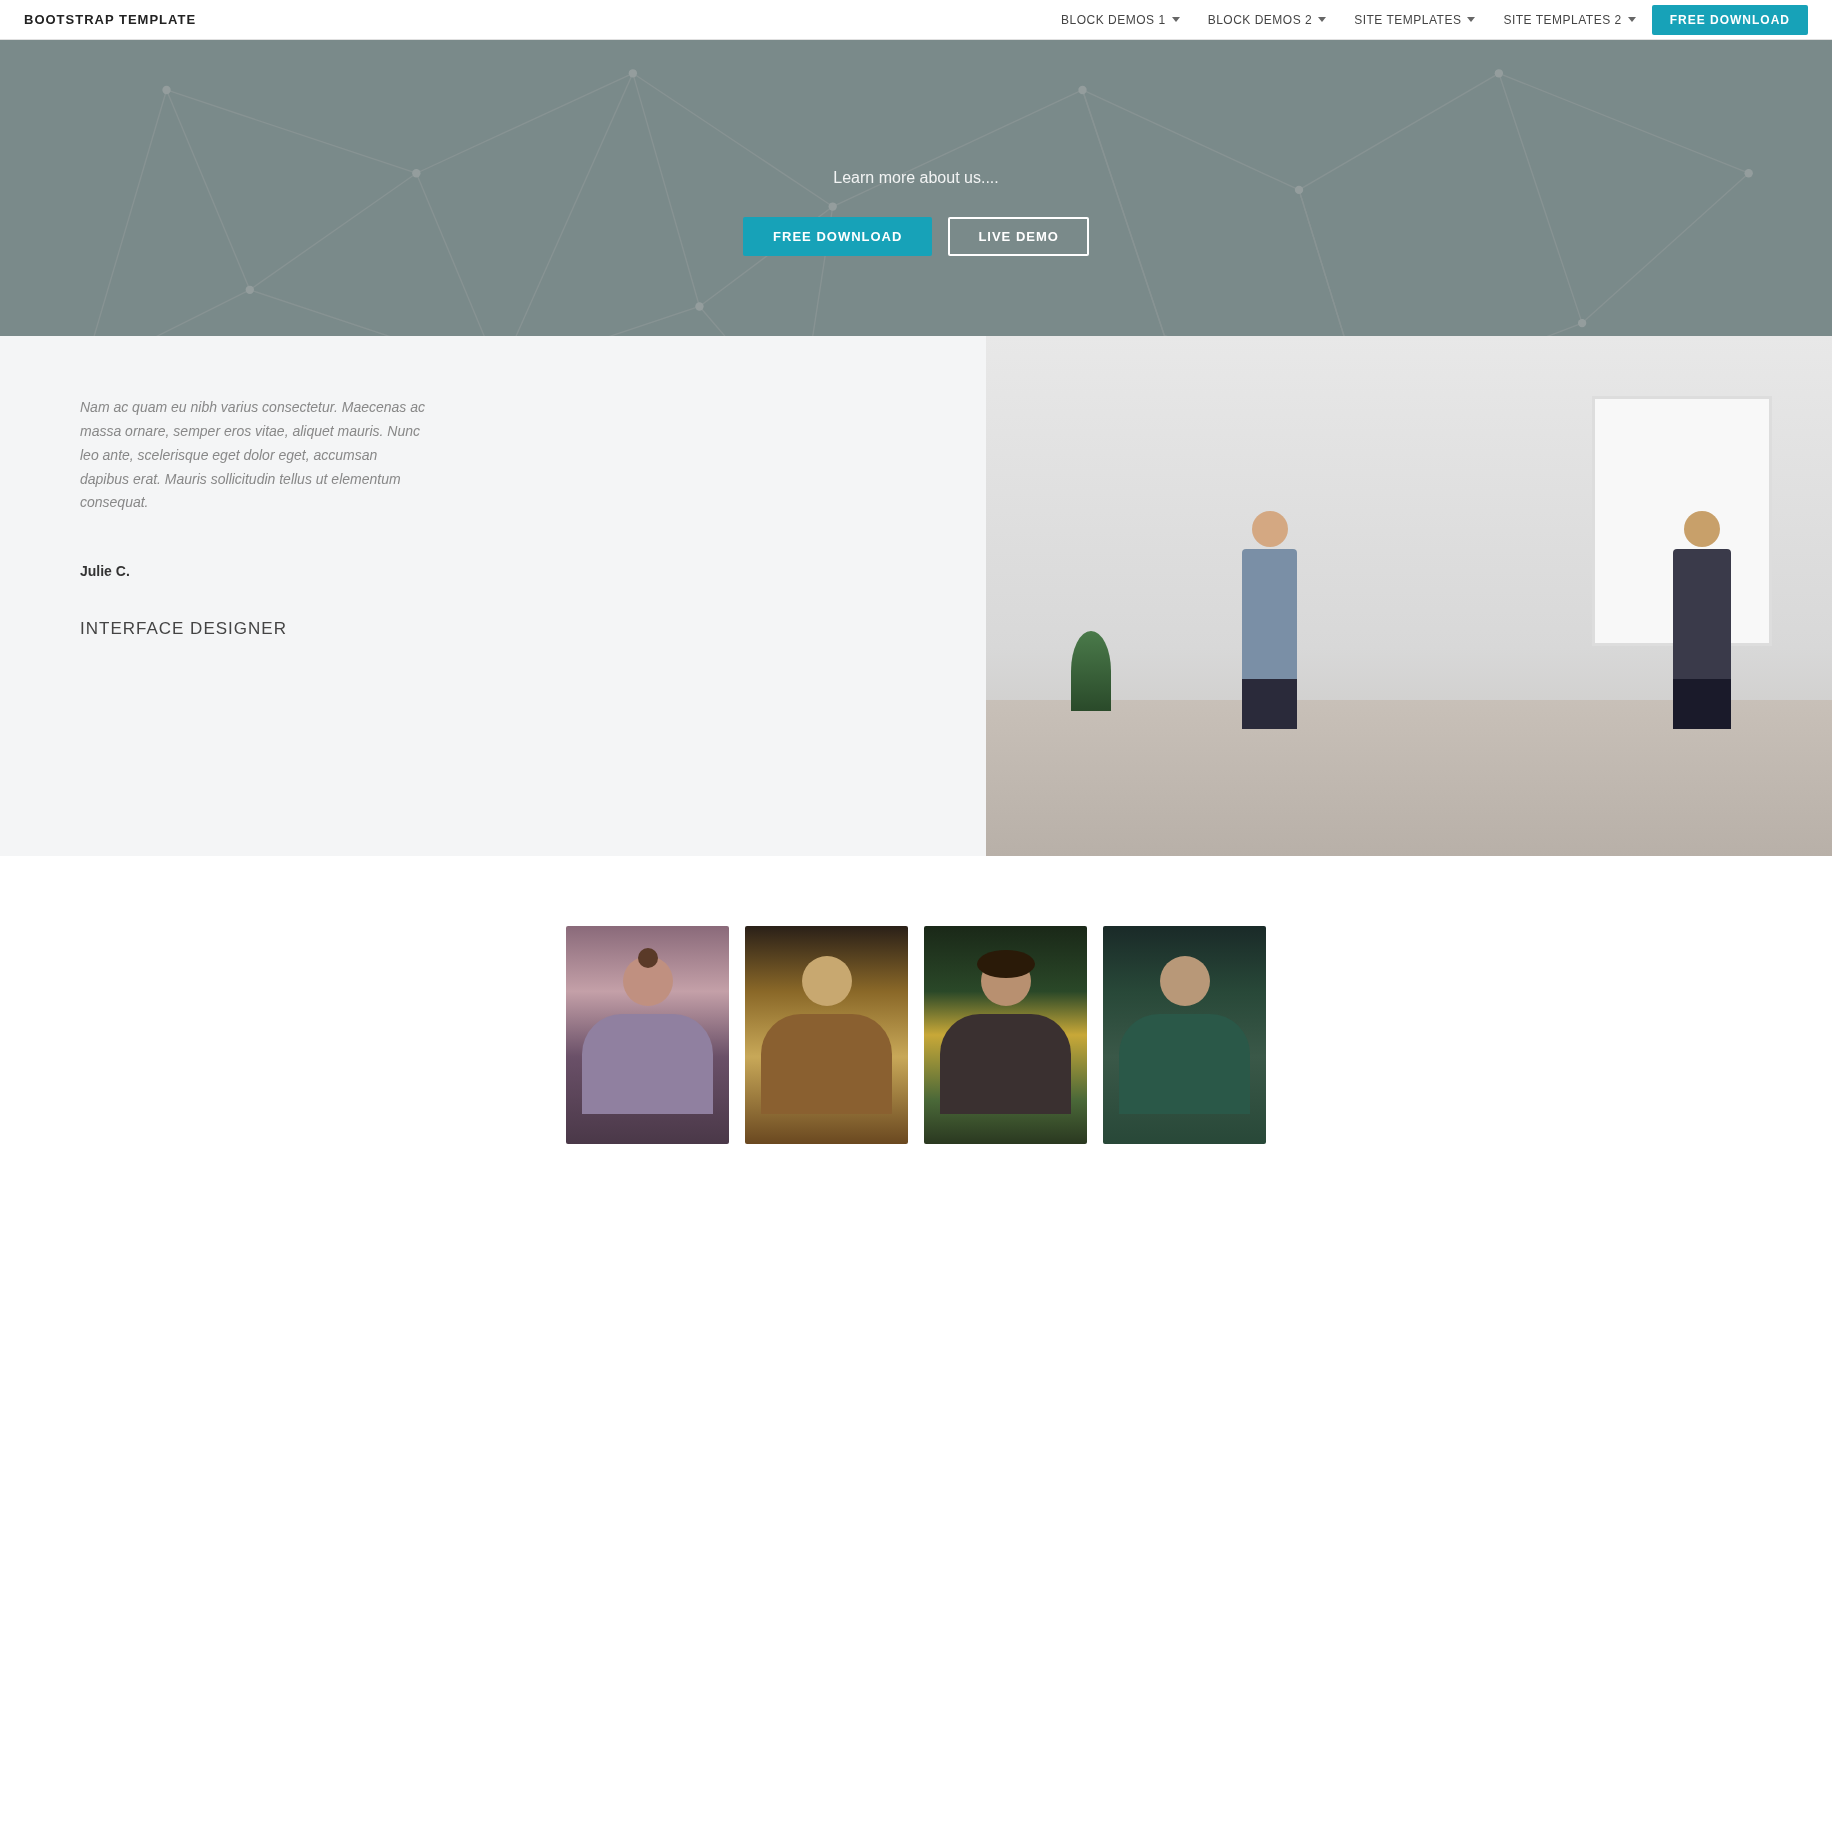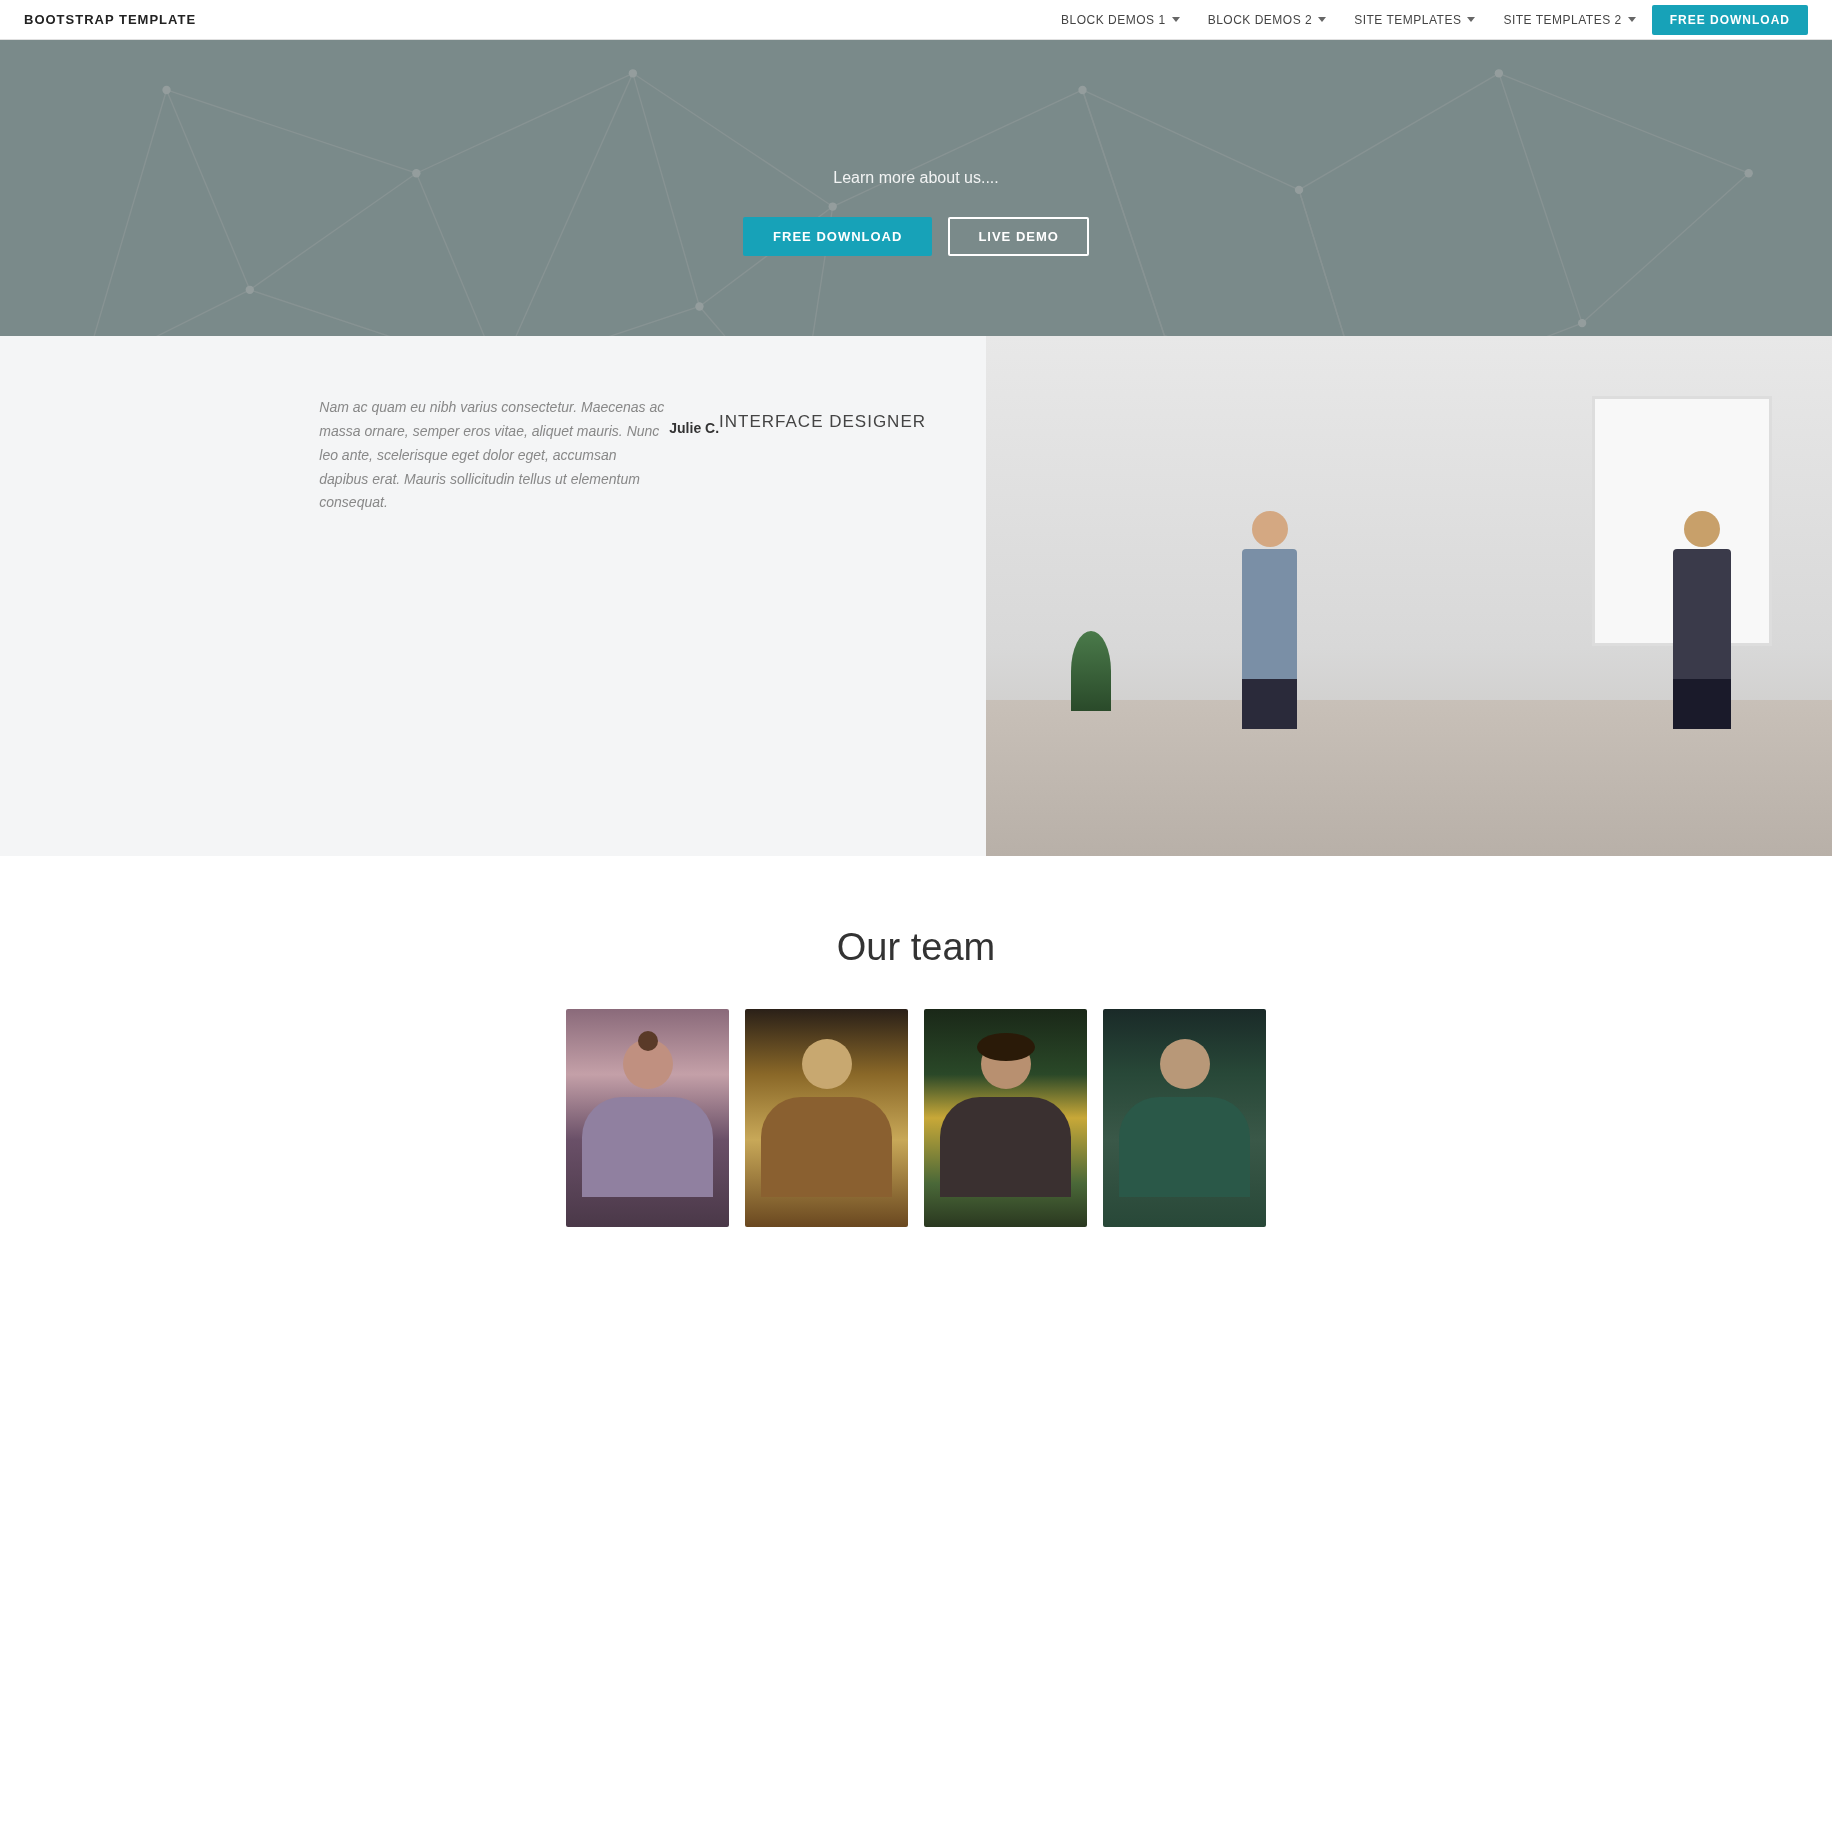--- a/index.html
+++ b/index.html
@@ -130,23 +130,23 @@
 
     
     .about-section {
       display: flex;
       min-height: 520px;
       background: #f4f5f6;
     }
     .about-left {
       flex: 1;
       display: flex;
-      flex-direction: row;
-      justify-content: flex-end;
+      flex-direction: column;
       padding: 60px 60px 60px 80px;
+      gap: 24px;
     }
     .about-quote {
       font-size: 14px;
       font-style: italic;
       color: #888;
       line-height: 1.7;
       max-width: 350px;
     }
     .about-name {
       font-size: 14px;
@@ -419,21 +419,20 @@
         <div class="person2-body"></div>
         <div class="person2-legs"></div>
       </div>
 
       <div style="position:absolute;bottom:28%;left:10%;width:40px;height:80px;background:linear-gradient(180deg,#4a7a4a,#2a4a2a);border-radius:50% 50% 0 0;"></div>
     </div>
   </div>
 </section>
 
 <section class="team-section">
-  <h2 class="team-title">Our team</h2>
   <div class="team-grid">
 
     <div class="team-card team-card-1">
       <div class="portrait">
         <div class="portrait-head" style="background:#c09080;"></div>
 
         <div style="width:20px;height:20px;border-radius:50%;background:#5a3a28;position:absolute;top:22px;left:50%;transform:translateX(-50%);"></div>
         <div class="portrait-body" style="background:#9080a0;"></div>
       </div>
     </div>

